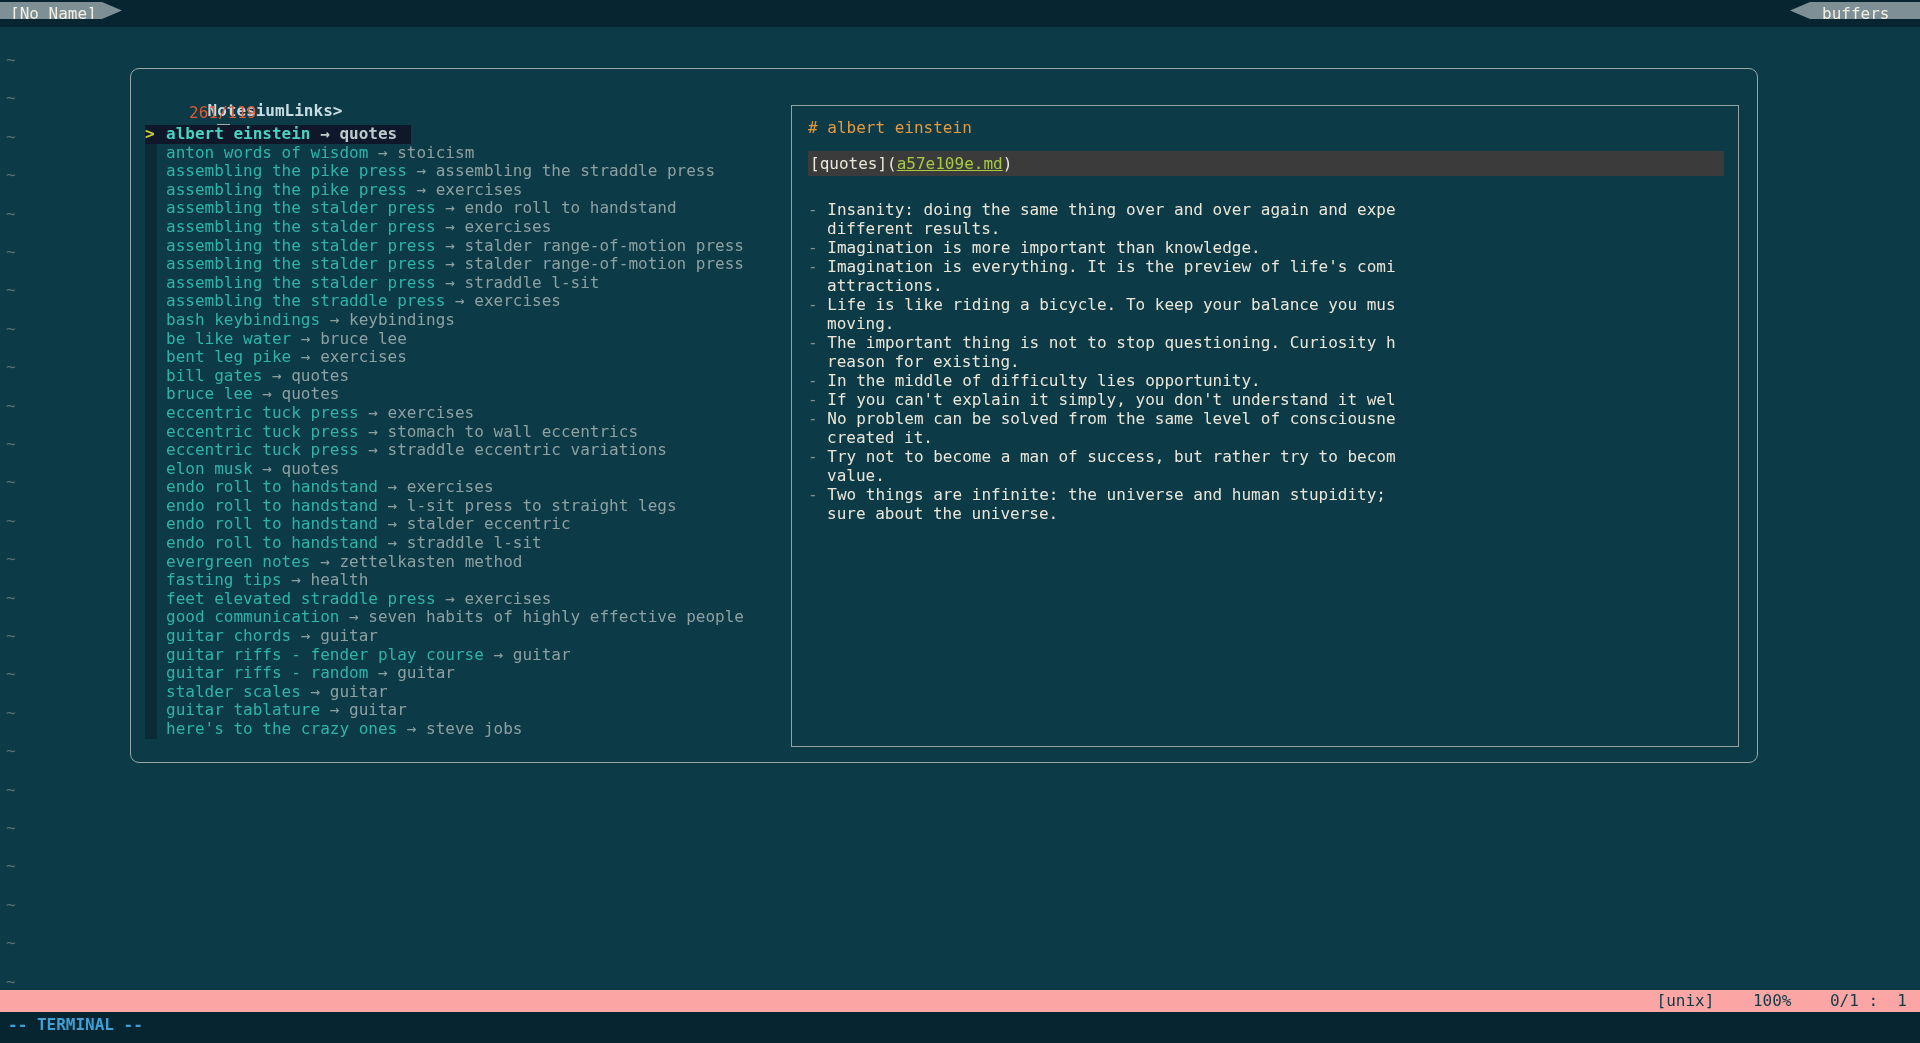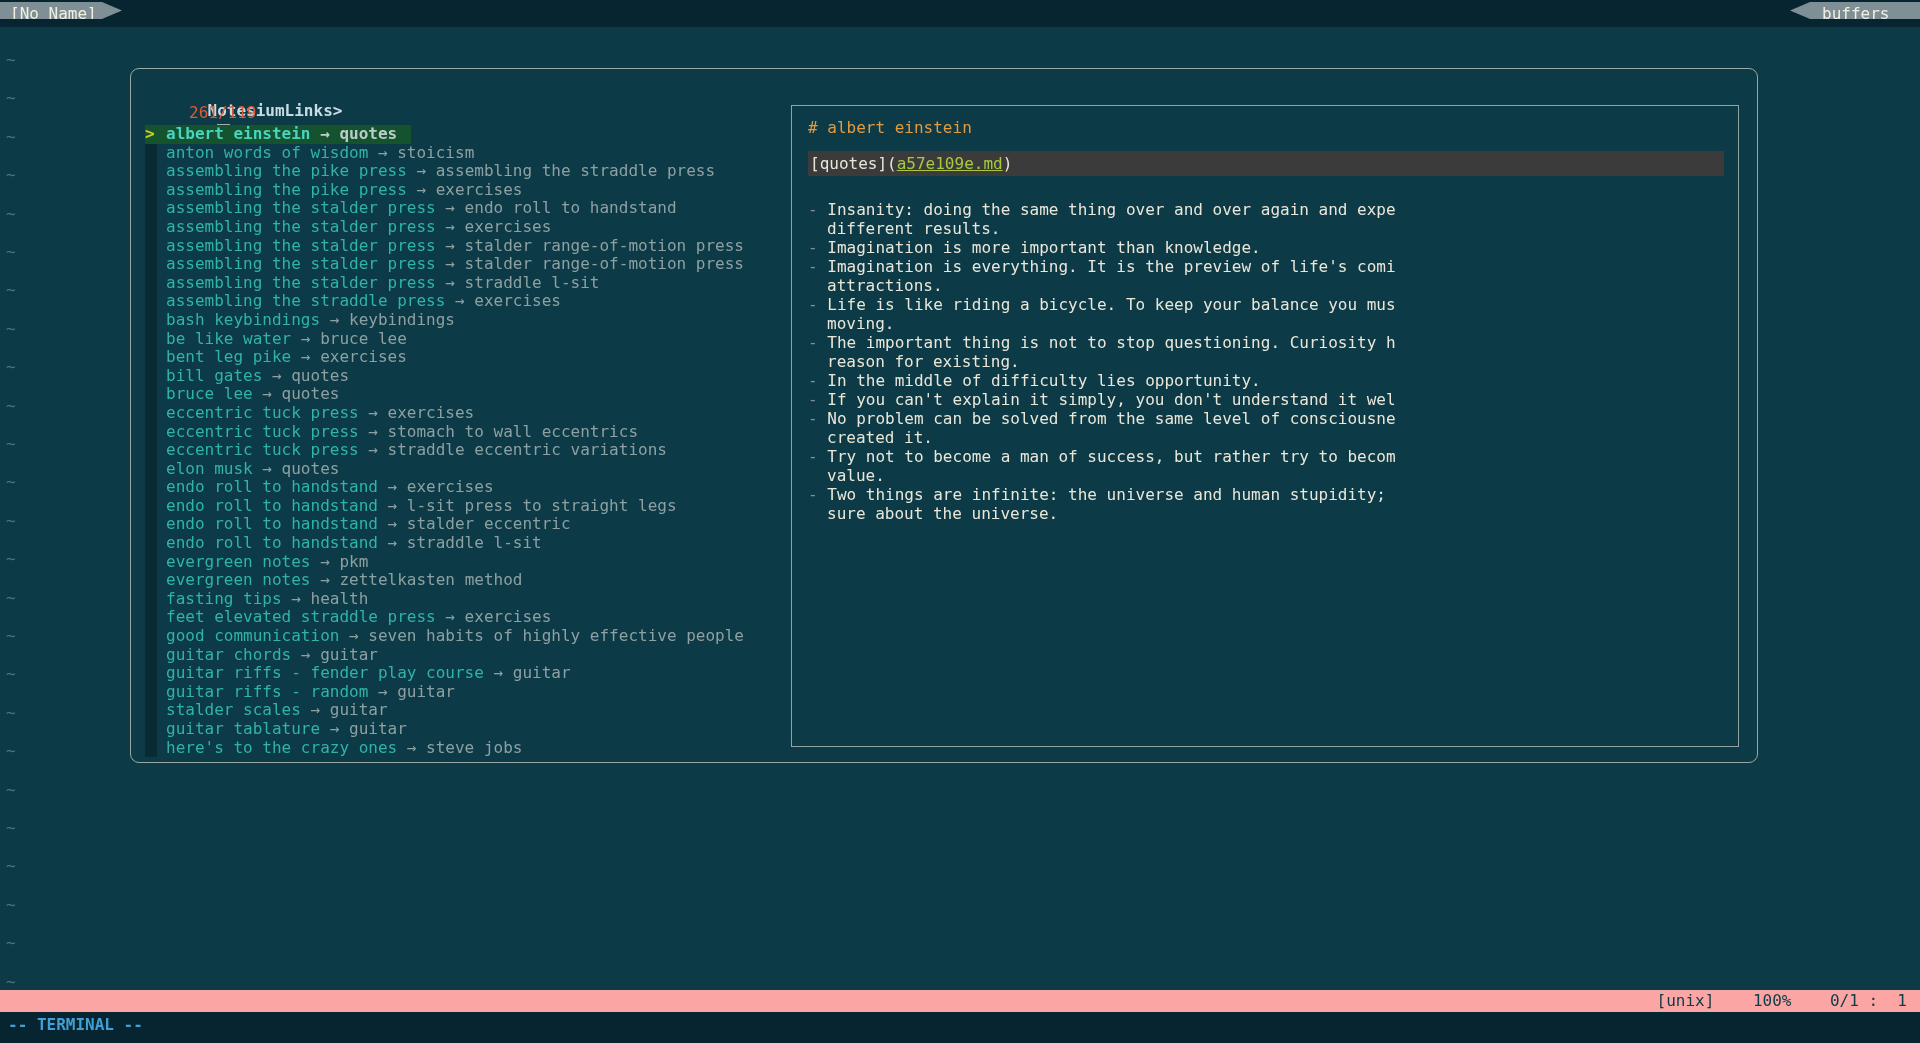--- a/index.html
+++ b/index.html
@@ -30,21 +30,21 @@
   #prompt-cursor{display:inline-block;width:13px;height:20px;background:#9fadb0;vertical-align:middle;margin-left:9px}
   #counter{position:absolute;left:58px;top:34px;height:19px;line-height:19px;color:#dc5b36}
   #result-list{position:absolute;left:0;top:56px;width:760px}
   .row{height:18.6px;line-height:18.6px;white-space:pre;padding-left:14px}
   .cell{display:inline-block;height:100%}
   .gut{display:inline-block;width:12px;height:100%;background:#092b36;vertical-align:top;
        color:#c9cf26;font-weight:bold;overflow:visible}
   .txt{padding-left:9px}
   .src{color:#2fb4a7}
   .tgt{color:#8da0a2}
-  .row.sel .cell{background:#14532d;padding-right:14px}
+  .row.sel .cell{background:#0f172a;padding-right:14px}
   .row.sel .gut{background:transparent}
   .row.sel .src{color:#49d3c3;font-weight:bold}
   .row.sel .tgt{color:#bccbcb;font-weight:bold}
   
   #preview{
     position:absolute;left:660px;top:36px;width:948px;height:642px;
     border:1px solid #93a2a2;padding:12px 0 0 16px;overflow:hidden;
   }
   #preview-heading{color:#e59a3e;height:19px;line-height:19px;white-space:pre;margin-bottom:1px}
   #link-bar{margin-top:14px;width:916px;height:25px;line-height:25px;background:#3b3b3b;
@@ -123,21 +123,20 @@
       <div class="row"><span class="cell"><span class="gut"></span><span class="txt"><span class="src">bill gates</span><span class="tgt"> → quotes</span></span></span></div>
       <div class="row"><span class="cell"><span class="gut"></span><span class="txt"><span class="src">bruce lee</span><span class="tgt"> → quotes</span></span></span></div>
       <div class="row"><span class="cell"><span class="gut"></span><span class="txt"><span class="src">eccentric tuck press</span><span class="tgt"> → exercises</span></span></span></div>
       <div class="row"><span class="cell"><span class="gut"></span><span class="txt"><span class="src">eccentric tuck press</span><span class="tgt"> → stomach to wall eccentrics</span></span></span></div>
       <div class="row"><span class="cell"><span class="gut"></span><span class="txt"><span class="src">eccentric tuck press</span><span class="tgt"> → straddle eccentric variations</span></span></span></div>
       <div class="row"><span class="cell"><span class="gut"></span><span class="txt"><span class="src">elon musk</span><span class="tgt"> → quotes</span></span></span></div>
       <div class="row"><span class="cell"><span class="gut"></span><span class="txt"><span class="src">endo roll to handstand</span><span class="tgt"> → exercises</span></span></span></div>
       <div class="row"><span class="cell"><span class="gut"></span><span class="txt"><span class="src">endo roll to handstand</span><span class="tgt"> → l-sit press to straight legs</span></span></span></div>
       <div class="row"><span class="cell"><span class="gut"></span><span class="txt"><span class="src">endo roll to handstand</span><span class="tgt"> → stalder eccentric</span></span></span></div>
       <div class="row"><span class="cell"><span class="gut"></span><span class="txt"><span class="src">endo roll to handstand</span><span class="tgt"> → straddle l-sit</span></span></span></div>
-      <div class="row"><span class="cell"><span class="gut"></span><span class="txt"><span class="src">evergreen notes</span><span class="tgt"> → pkm</span></span></span></div>
       <div class="row"><span class="cell"><span class="gut"></span><span class="txt"><span class="src">evergreen notes</span><span class="tgt"> → zettelkasten method</span></span></span></div>
       <div class="row"><span class="cell"><span class="gut"></span><span class="txt"><span class="src">fasting tips</span><span class="tgt"> → health</span></span></span></div>
       <div class="row"><span class="cell"><span class="gut"></span><span class="txt"><span class="src">feet elevated straddle press</span><span class="tgt"> → exercises</span></span></span></div>
       <div class="row"><span class="cell"><span class="gut"></span><span class="txt"><span class="src">good communication</span><span class="tgt"> → seven habits of highly effective people</span></span></span></div>
       <div class="row"><span class="cell"><span class="gut"></span><span class="txt"><span class="src">guitar chords</span><span class="tgt"> → guitar</span></span></span></div>
       <div class="row"><span class="cell"><span class="gut"></span><span class="txt"><span class="src">guitar riffs - fender play course</span><span class="tgt"> → guitar</span></span></span></div>
       <div class="row"><span class="cell"><span class="gut"></span><span class="txt"><span class="src">guitar riffs - random</span><span class="tgt"> → guitar</span></span></span></div>
       <div class="row"><span class="cell"><span class="gut"></span><span class="txt"><span class="src">stalder scales</span><span class="tgt"> → guitar</span></span></span></div>
       <div class="row"><span class="cell"><span class="gut"></span><span class="txt"><span class="src">guitar tablature</span><span class="tgt"> → guitar</span></span></span></div>
       <div class="row"><span class="cell"><span class="gut"></span><span class="txt"><span class="src">here's to the crazy ones</span><span class="tgt"> → steve jobs</span></span></span></div>

